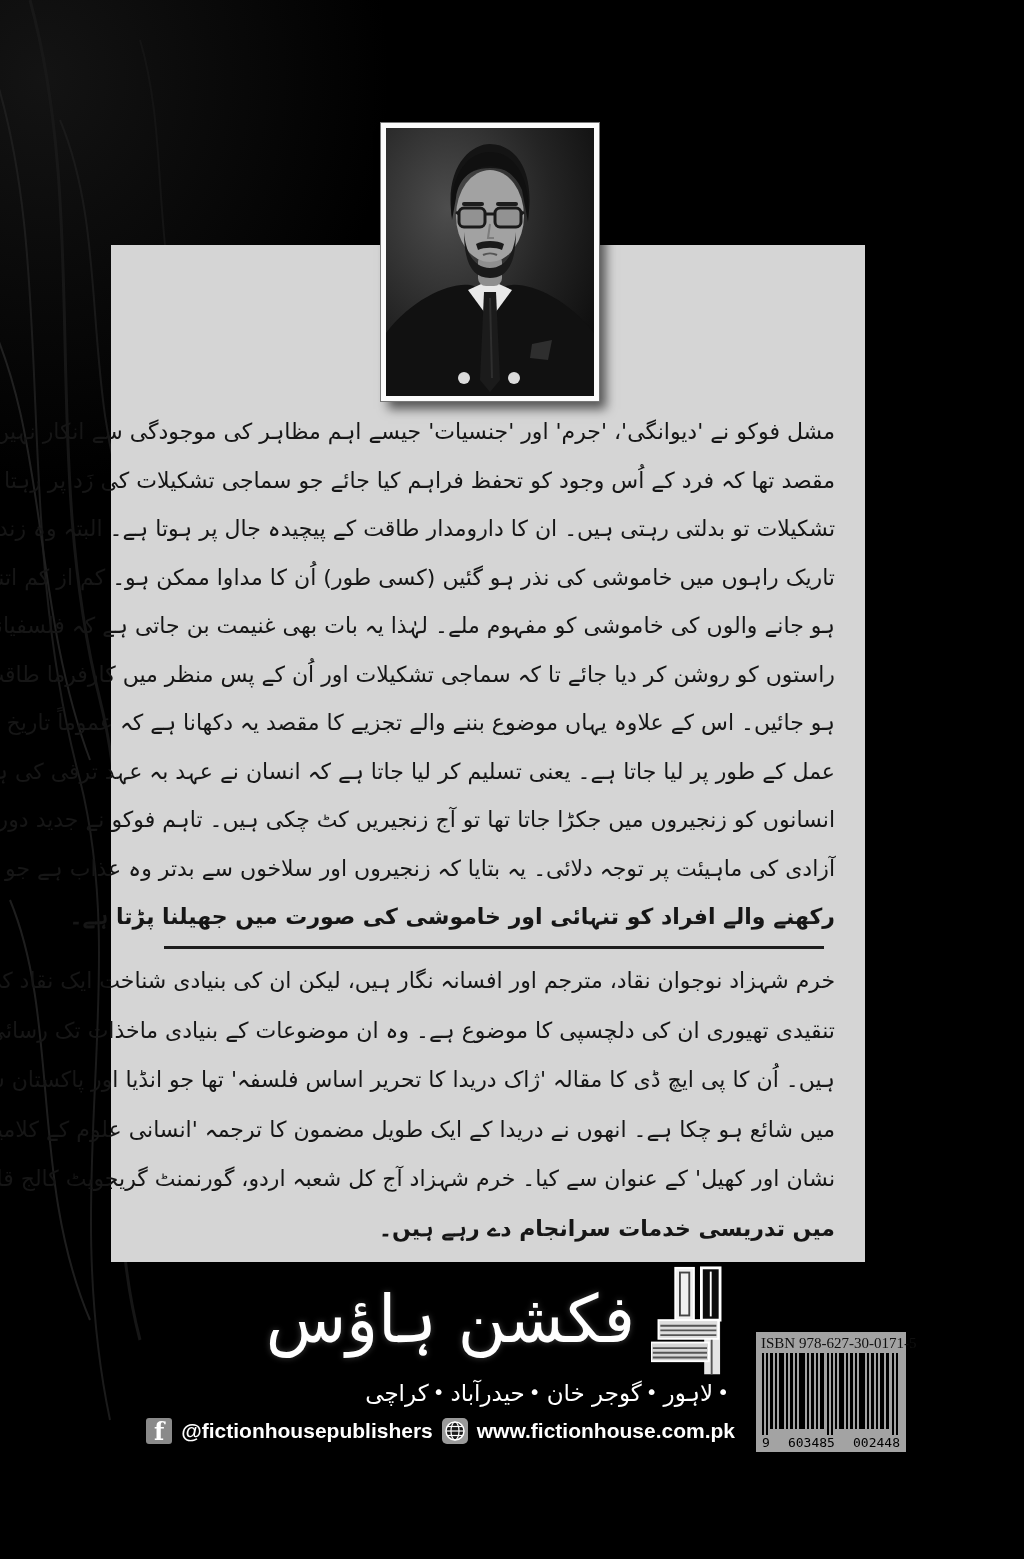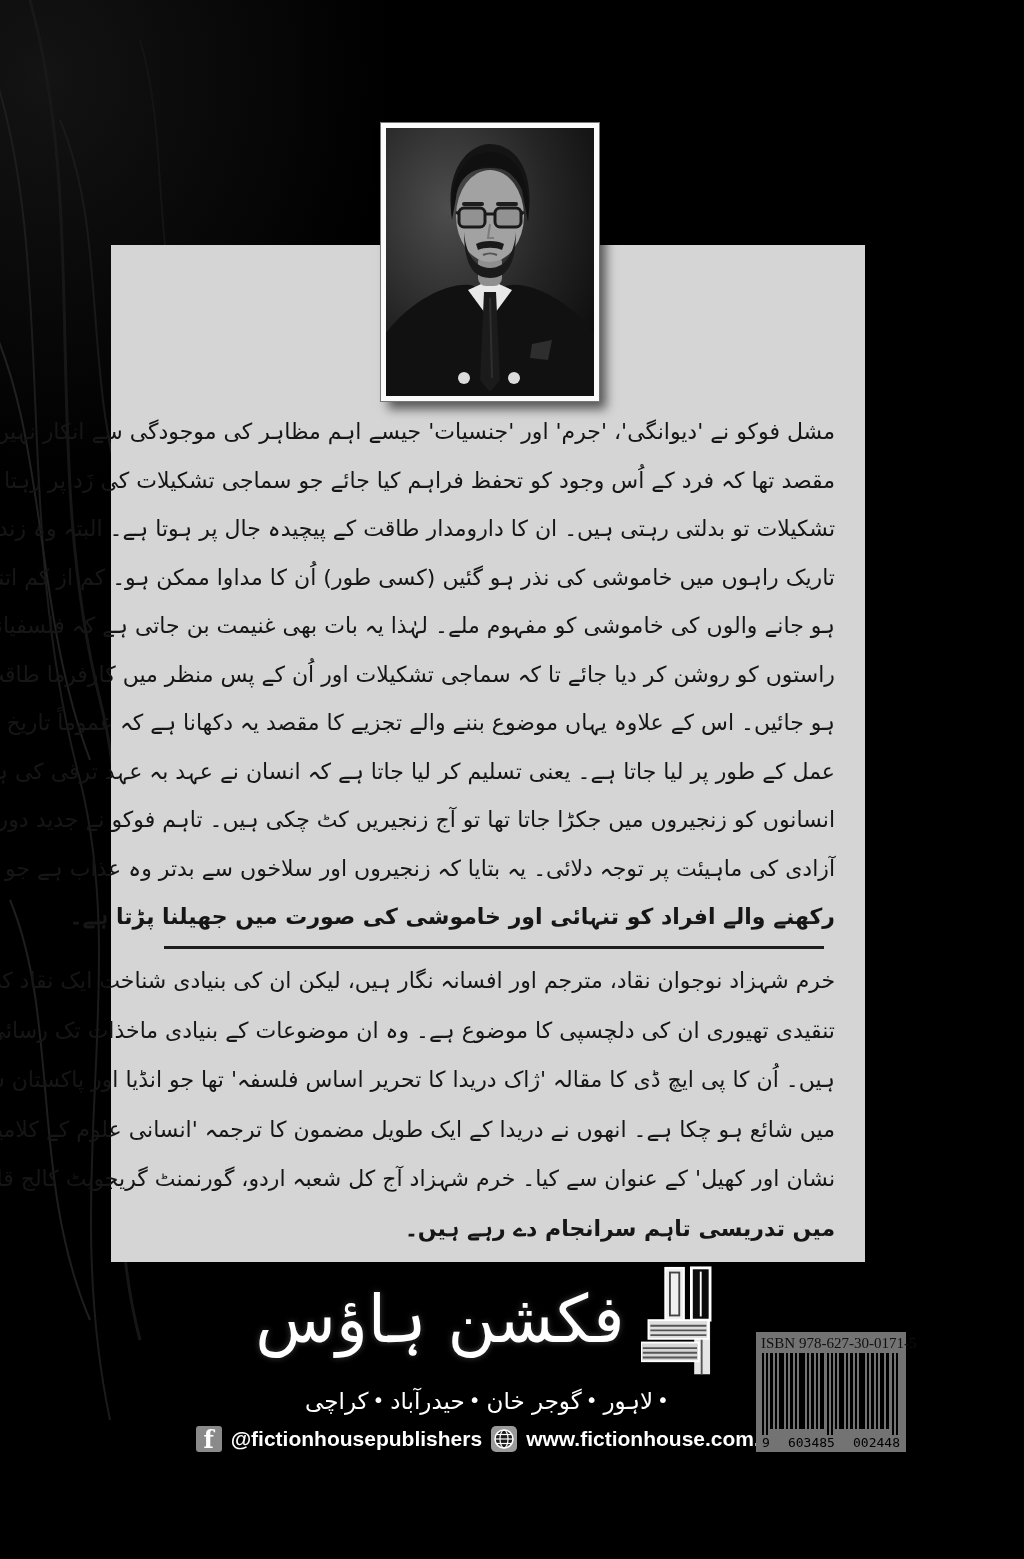--- a/index.html
+++ b/index.html
@@ -45,51 +45,51 @@
   }
   .bio .urdu-line { line-height:49.5px; height:49.5px; }
   .urdu-line.end { text-align-last:right;font-weight:bold; }
   .divider {
     position:absolute; left:164px; top:946px; width:660px; height:3px;
     background:#1d1d1d; z-index:2;
   }
   
   .footer-left {
     position:absolute; left:245px; top:1262px; width:490px;
-    display:flex; flex-direction:column; align-items:center; z-index:2;
+    display:flex; flex-direction:column; align-items:flex-end; z-index:2;
   }
   .logo-row { display:flex; align-items:center; gap:16px; }
   .logo-text {
     color:#fff; font-size:66px; line-height:100px;
     font-family:"DejaVu Sans", sans-serif; direction:rtl;
     text-shadow:0 0 6px rgba(255,255,255,.25);
     white-space:nowrap;
   }
   .logo-mark { width:84px; height:112px; margin-top:4px; }
   .cities {
-    direction:rtl; color:#fff; font-size:23px; line-height:30px; margin-top:8px;
+    direction:rtl; color:#fff; font-size:23px; line-height:30px; margin-top:0px;
     white-space:nowrap;
   }
   .cities .city::before { content:"\2022"; margin:0 6px 0 4px; font-size:20px; position:relative; top:-2px; }
   .social-row {
     margin-top:9px; display:flex; align-items:center; gap:9px;
     color:#fff; font-family:"Liberation Sans", sans-serif;
     font-weight:bold; font-size:21px; white-space:nowrap;
   }
   .fb-icon {
     width:26px; height:26px; background:#8a8a8a; border-radius:3px;
     display:flex; align-items:flex-end; justify-content:center;
     color:#fff; font-family:"DejaVu Serif", serif; font-weight:bold;
     font-size:24px; line-height:24px; overflow:hidden;
   }
   .globe-icon { width:26px; height:26px; }
   
   .barcode-box {
     position:absolute; left:756px; top:1332px; width:150px; height:120px;
-    background:#737373; z-index:2; padding:2px 5px 0 5px; text-align:center;
+    background:#a3a3a3; z-index:2; padding:2px 5px 0 5px; text-align:center;
   }
   .isbn-label {
     font-family:"Liberation Serif", serif; font-size:15px; color:#101010;
     white-space:nowrap; letter-spacing:0px; line-height:18px;
   }
   .bars { display:block; margin:1px auto 0 auto; }
   .digits {
     display:flex; justify-content:space-between; padding:0 1px;
     font-family:"DejaVu Sans Mono", monospace; font-size:13px; color:#000;
     line-height:14px; margin-top:1px;
@@ -176,21 +176,21 @@
 </div>
 
 <div class="divider"></div>
 
 <div class="bio">
   <div class="urdu-line">خرم شہزاد نوجوان نقاد، مترجم اور افسانہ نگار ہیں، لیکن ان کی بنیادی شناخت ایک نقاد کی ہے۔ مابعد جدید</div>
   <div class="urdu-line">تنقیدی تھیوری ان کی دلچسپی کا موضوع ہے۔ وہ ان موضوعات کے بنیادی ماخذات تک رسائی رکھتے</div>
   <div class="urdu-line">ہیں۔ اُن کا پی ایچ ڈی کا مقالہ 'ژاک دریدا کا تحریر اساس فلسفہ' تھا جو انڈیا اور پاکستان سے کتابی صورت</div>
   <div class="urdu-line">میں شائع ہو چکا ہے۔ انھوں نے دریدا کے ایک طویل مضمون کا ترجمہ 'انسانی علوم کے کلامیے میں ساخت،</div>
   <div class="urdu-line">نشان اور کھیل' کے عنوان سے کیا۔ خرم شہزاد آج کل شعبہ اردو، گورنمنٹ گریجویٹ کالج قادر پور راں (ملتان)</div>
-  <div class="urdu-line end">میں تدریسی تاہم سرانجام دے رہے ہیں۔</div>
+  <div class="urdu-line end">میں تدریسی خدمات سرانجام دے رہے ہیں۔</div>
 </div>
 
 <div class="footer-left">
   <div class="logo-row">
     <div class="logo-text">فکشن ہاؤس</div>
     <svg class="logo-mark" viewBox="0 0 90 120" aria-hidden="true">
 
       <rect x="57" y="58" width="17" height="58" fill="#e6e6e6"></rect>
       <line x1="65" y1="58" x2="65" y2="116" stroke="#555" stroke-width="2"></line>
 

